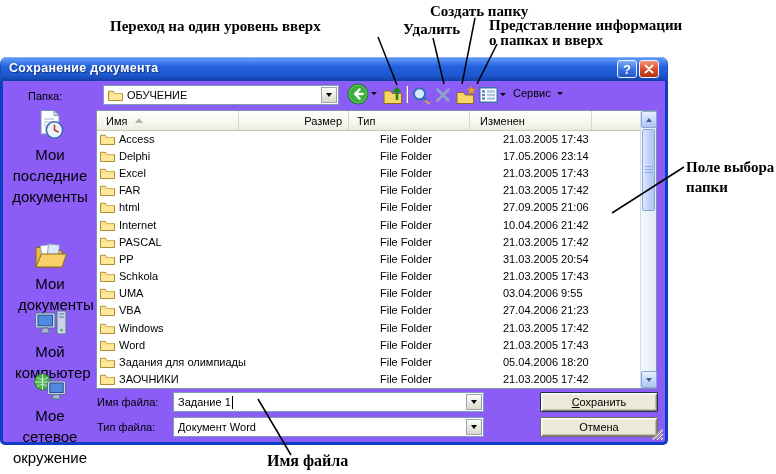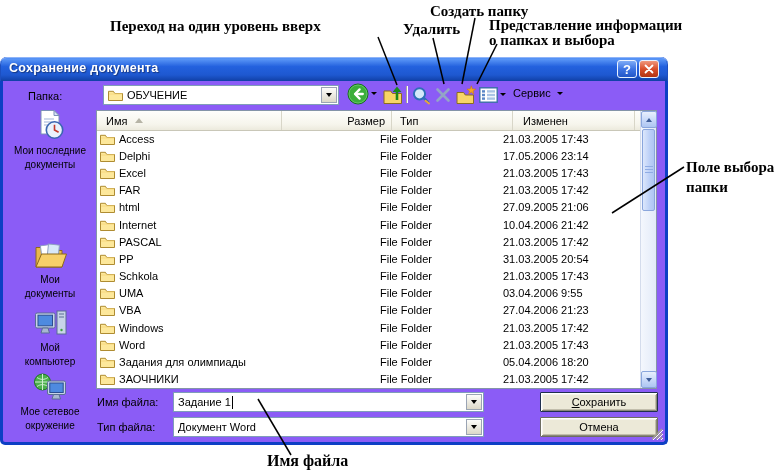--- a/index.html
+++ b/index.html
@@ -55,32 +55,32 @@
   .tb-search{left:407px;top:4px;width:22px;height:20px;}
   .tb-del{left:430px;top:5px;width:20px;height:18px;}
   .tb-new{left:452px;top:4px;width:22px;height:20px;}
   .tb-views{left:475px;top:5px;width:20px;height:17px;}
   .tb-views-drop{left:497px;top:12px;}
   .tb-tools{left:510px;top:6px;display:flex;align-items:center;gap:6px;font-size:11px;}
 
   
   .side-item{left:5px;width:84px;text-align:center;cursor:default;}
   .side-item .ic{height:33px;display:flex;align-items:flex-end;justify-content:center;}
-  .side-item .slbl{display:inline-block;font-size:10px;line-height:14px;margin-top:3px;}
+  .side-item .slbl{display:inline-block;font-size:15px;line-height:21px;margin-top:3px;}
   .si-1{top:27px;}  .si-2{top:104px;} .si-3{top:156px;} .si-4{top:224px;} .si-5{top:288px;}
   .w80{width:80px;} .w70{width:70px;} .w64{width:64px;}
 
   
   .file-list{left:93px;top:29px;width:561px;height:279px;background:#fff;
     border:1px solid #8494A8;box-sizing:border-box;}
   .list-header{position:absolute;left:0;top:0;right:16px;height:19px;display:flex;
     background:linear-gradient(180deg,#FEFEFC 0%,#F6F5EC 70%,#ECEADD 100%);
     border-bottom:1px solid #C9C7B8;font-size:11px;}
   .hcell{box-sizing:border-box;border-right:1px solid #D8D6C8;display:flex;align-items:center;}
-  .h-name{width:185px;padding-left:9px;gap:8px;}
+  .h-name{width:142px;padding-left:9px;gap:8px;}
   .h-size{width:110px;justify-content:flex-end;padding-right:6px;}
   .h-type{width:121px;padding-left:8px;}
   .h-mod{width:122px;padding-left:10px;}
   .h-rest{flex:1;border-right:none;}
   .sort-up{width:0;height:0;border-left:4px solid transparent;border-right:4px solid transparent;
     border-bottom:5px solid #B6B4A6;}
   .rows{position:absolute;left:0;top:19px;right:16px;bottom:0;overflow:hidden;}
   .row{display:flex;align-items:center;height:17.2px;font-size:11px;}
   .c-name{width:165px;display:flex;align-items:center;gap:4px;padding-left:3px;box-sizing:border-box;}
   .c-size{width:110px;}
@@ -126,21 +126,21 @@
 </style>
 </head>
 <body>
 <div class="canvas">
 
 <div class="ann ann-up">Переход на один уровень вверх</div>
 <div class="ann ann-create">Создать папку</div>
 <div class="ann ann-delete">Удалить</div>
 <div class="ann ann-views">
   <div>Представление информации</div>
-  <div>о папках и выбора</div>
+  <div>о папках и вверх</div>
 </div>
 <div class="ann ann-folderfield">
   <div>Поле выбора</div>
   <div>папки</div>
 </div>
 <div class="ann ann-filename">Имя файла</div>
 
 <div class="dialog">
   <div class="titlebar">
     <span class="title-text">Сохранение документа</span>

